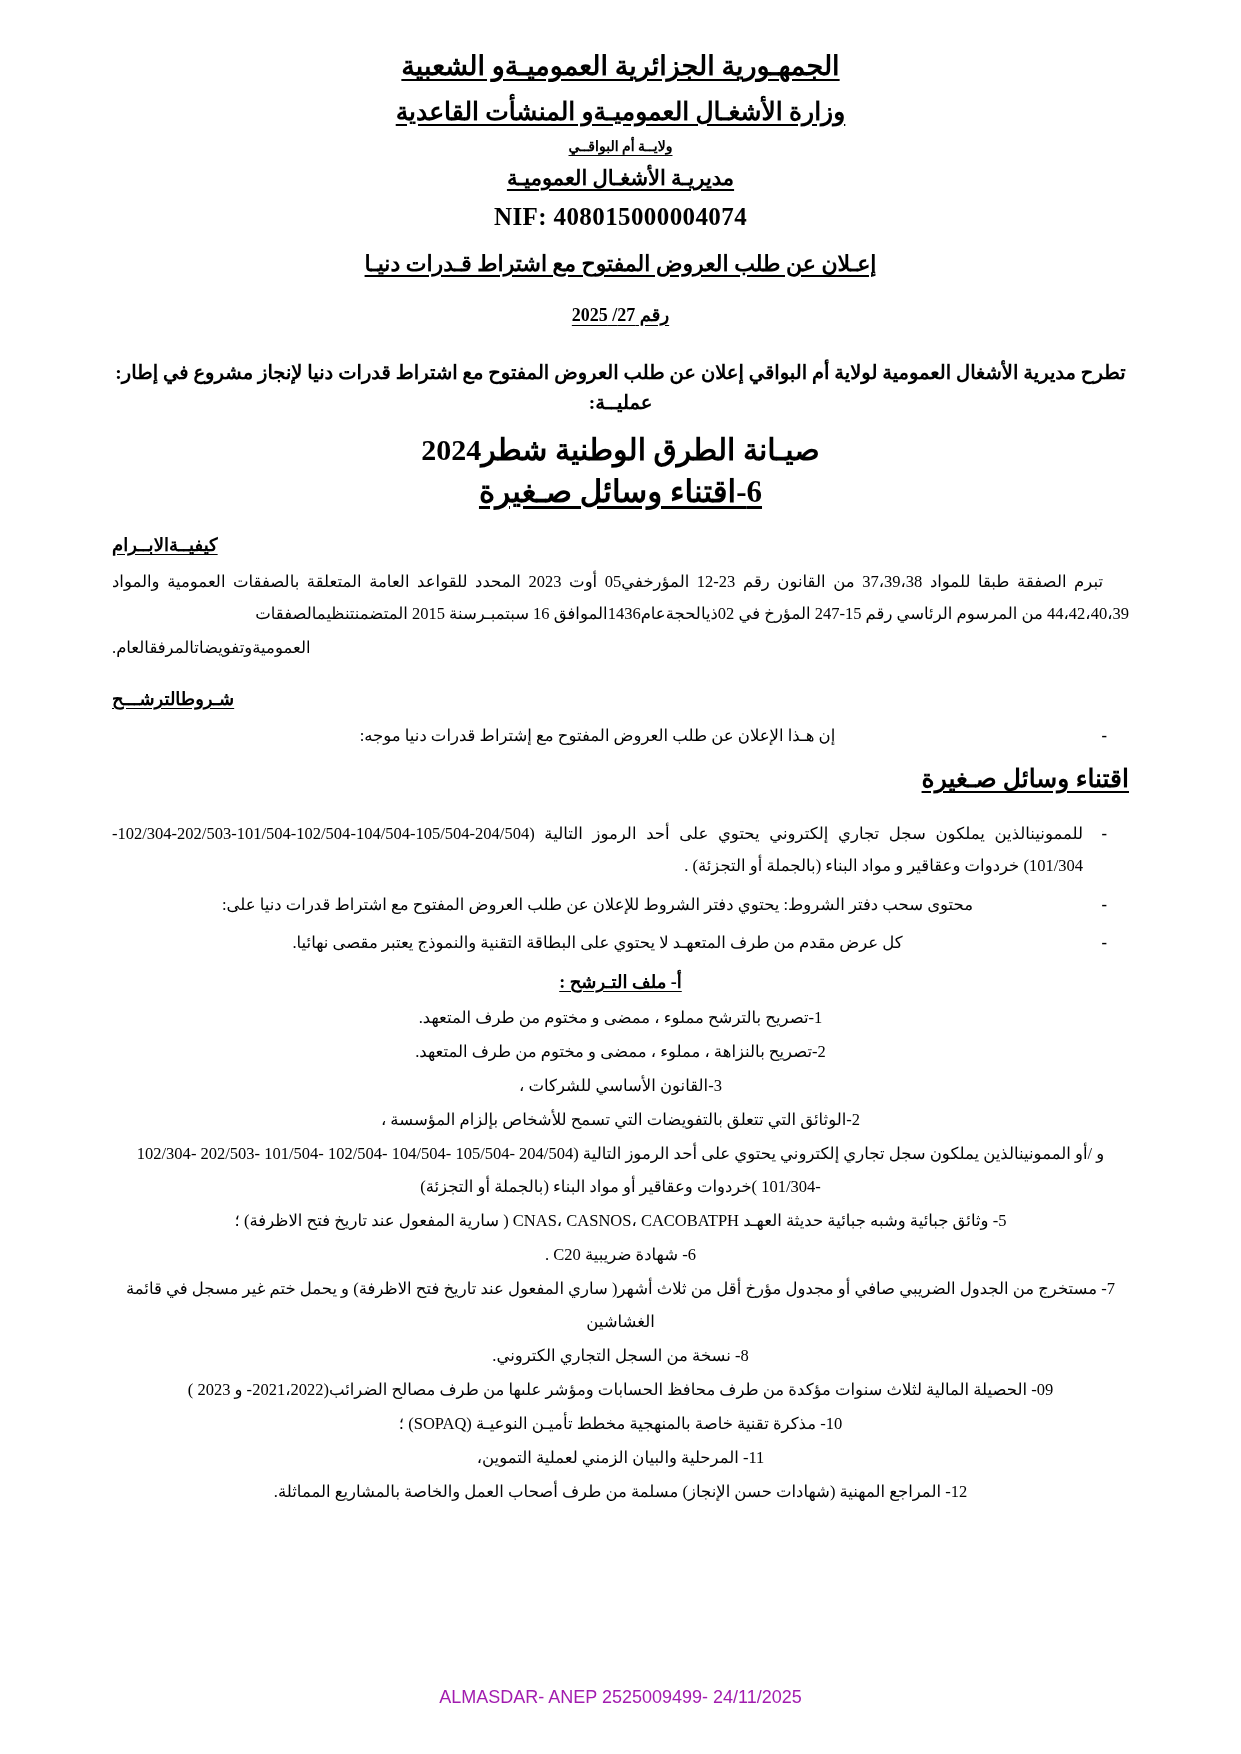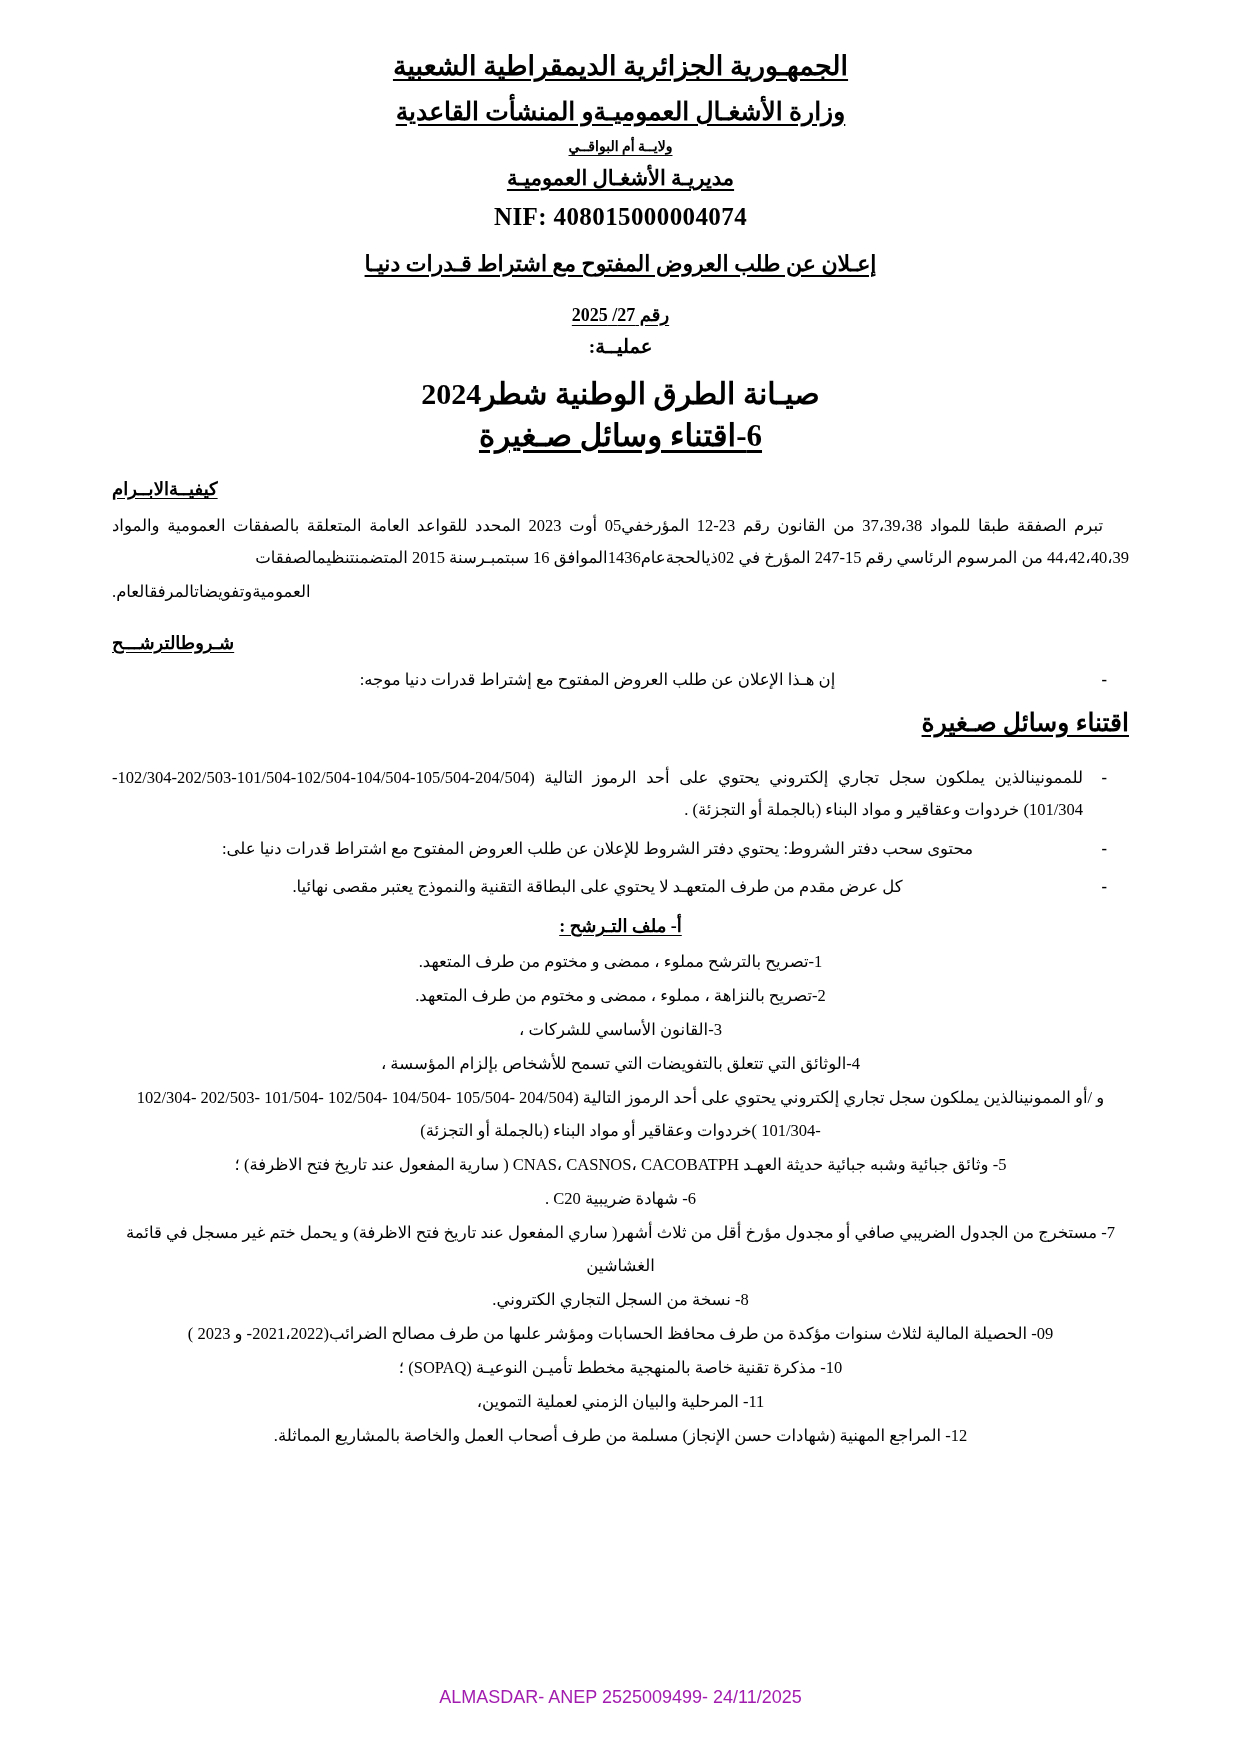--- a/index.html
+++ b/index.html
@@ -183,29 +183,30 @@
     font-family: "Liberation Sans", sans-serif;
     color: #a21caf;
   }
 </style>
 </head>
 <body>
 
 <div class="page">
 
   <div class="hdr">
-    <div class="hdr-line h1 u">الجمهـورية الجزائرية الديمقراطية الشعبية</div>
+    <div class="hdr-line h1 u">الجمهـورية الجزائرية العموميـةو الشعبية</div>
     <div class="hdr-line h2 u">وزارة الأشغـال العموميـةو المنشأت القاعدية</div>
     <div class="hdr-line h3 u">ولايــة أم البواقــي</div>
     <div class="hdr-line h4 u">مديريـة الأشغـال العموميـة</div>
     <div class="nif">NIF: 408015000004074</div>
     <div class="hdr-line h-ann u">إعـلان عن طلب العروض المفتوح مع اشتراط قـدرات دنيـا</div>
     <div class="hdr-line h-num u">رقم 27/ 2025</div>
   </div>
 
+  <p class="intro">تطرح مديرية الأشغال العمومية لولاية أم البواقي إعلان عن طلب العروض المفتوح مع اشتراط قدرات دنيا لإنجاز مشروع في إطار:</p>
   <p class="op-label">عمليــة:</p>
   <p class="op-title">صيـانة الطرق الوطنية شطر2024</p>
   <p class="op-sub">
     <span class="u">6-اقتناء وسائل صـغيرة</span>
   </p>
 
   <div class="sec-h">
     <span>كيفيــةالابــرام</span>
   </div>
   <p class="para">تبرم الصفقة طبقا للمواد 37،39،38  من القانون رقم 23-12 المؤرخفي05 أوت 2023 المحدد للقواعد العامة المتعلقة بالصفقات العمومية والمواد 44،42،40،39 من المرسوم الرئاسي رقم 15-247 المؤرخ في 02ذيالحجةعام1436الموافق 16 سبتمبـرسنة 2015 المتضمنتنظيمالصفقات</p>
@@ -230,21 +231,21 @@
   </ul>
 
   <div class="sub-h">
     <span>أ- ملف التـرشح :</span>
   </div>
 
   <ol class="numlist">
     <li class="ctr-ish">1-تصريح  بالترشح  مملوء ، ممضى و مختوم من طرف المتعهد.</li>
     <li class="ctr-ish">2-تصريح  بالنزاهة ، مملوء ، ممضى و مختوم من طرف المتعهد.</li>
     <li class="ctr-ish">3-القانون  الأساسي للشركات ،</li>
-    <li class="ctr-ish">4-الوثائق التي تتعلق بالتفويضات  التي  تسمح للأشخاص بإلزام  المؤسسة ،</li>
+    <li class="ctr-ish">2-الوثائق التي تتعلق بالتفويضات  التي  تسمح للأشخاص بإلزام  المؤسسة ،</li>
     <li class="ctr-ish">و /أو الممونينالذين يملكون سجل تجاري إلكتروني يحتوي على أحد الرموز التالية (204/504 -105/504 -104/504 -102/504 -101/504 -202/503 -102/304 -101/304 )خردوات وعقاقير أو مواد البناء (بالجملة أو التجزئة)</li>
     <li class="ctr-ish">5- وثائق جبائية وشبه جبائية حديثة العهـد CNAS، CASNOS، CACOBATPH ( سارية المفعول عند تاريخ فتح الاظرفة) ؛</li>
     <li class="ctr-ish">6- شهادة ضريبية C20 .</li>
     <li class="ctr-ish">7- مستخرج من الجدول  الضريبي صافي أو مجدول مؤرخ أقل من ثلاث أشهر( ساري المفعول عند تاريخ فتح الاظرفة) و يحمل ختم غير مسجل في قائمة الغشاشين</li>
     <li class="ctr-ish">8- نسخة من السجل التجاري الكتروني.</li>
     <li class="ctr-ish">09- الحصيلة المالية لثلاث سنوات مؤكدة من طرف محافظ الحسابات ومؤشر علىها من طرف مصالح الضرائب(2021،2022- و 2023 )</li>
     <li class="ctr-ish">10- مذكرة تقنية خاصة بالمنهجية مخطط تأميـن النوعيـة (SOPAQ) ؛</li>
     <li class="ctr-ish">11- المرحلية والبيان الزمني لعملية التموين،</li>
     <li class="ctr-ish">12- المراجع المهنية (شهادات حسن الإنجاز) مسلمة من طرف أصحاب العمل والخاصة بالمشاريع المماثلة.</li>
   </ol>

